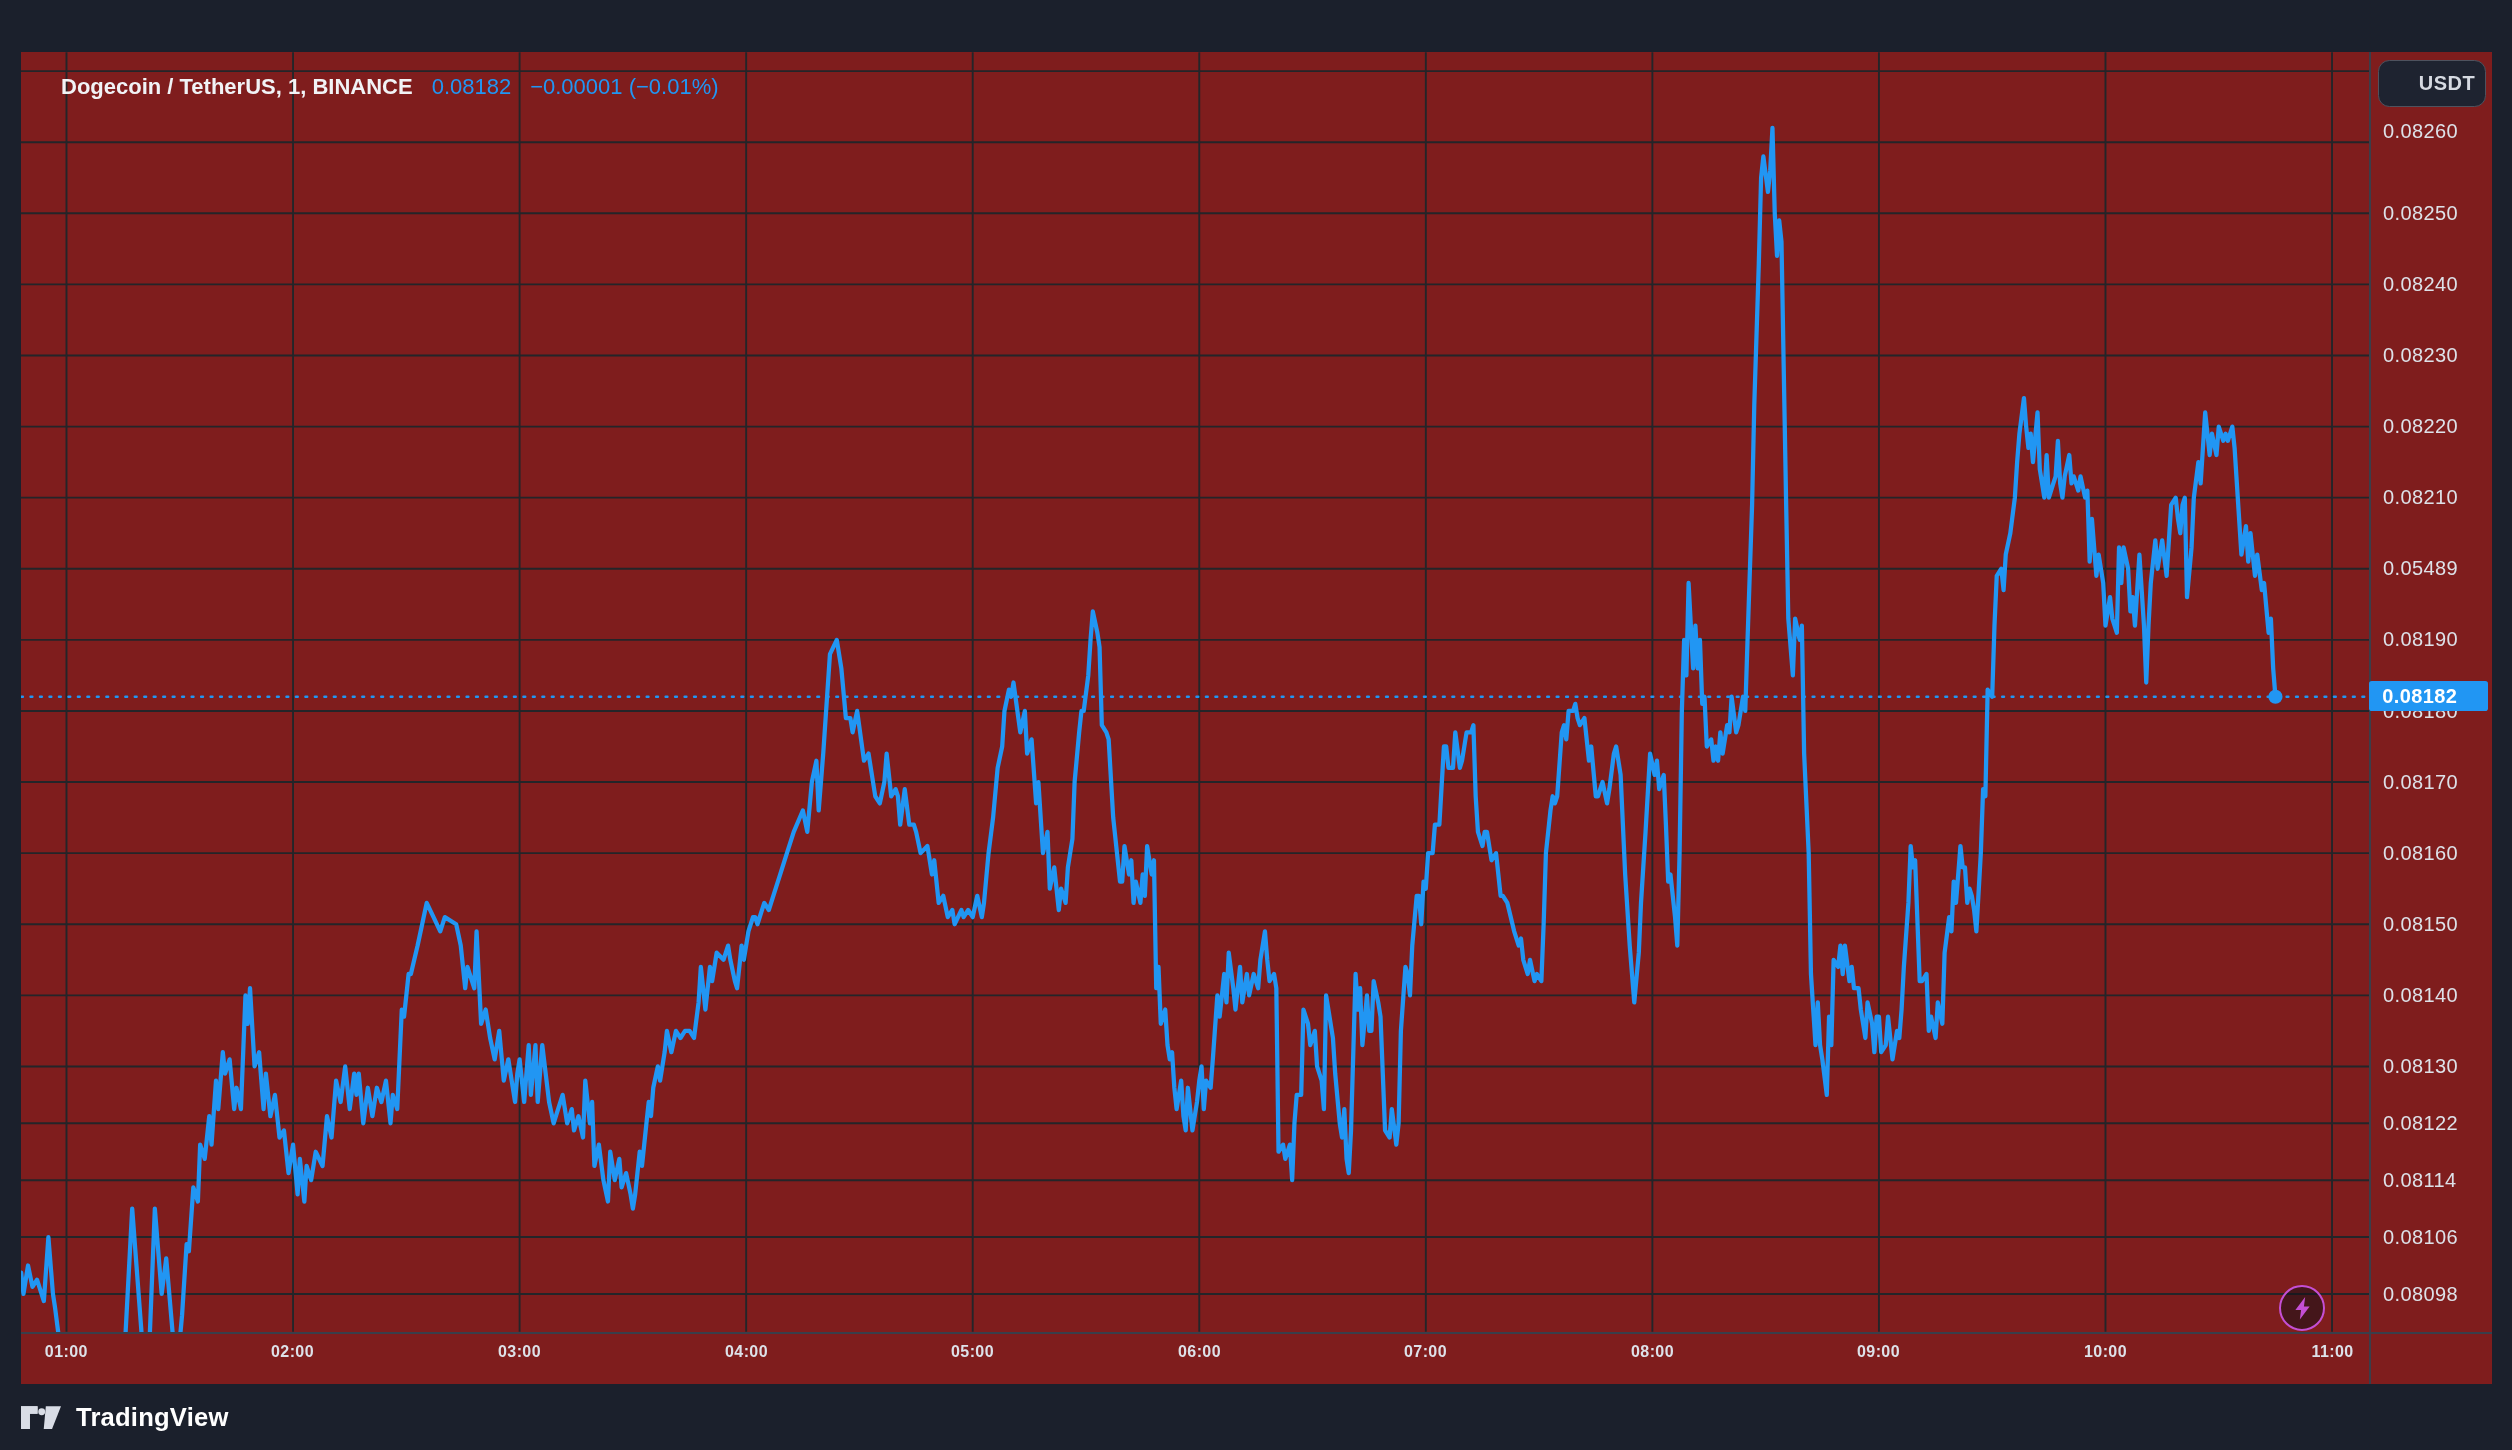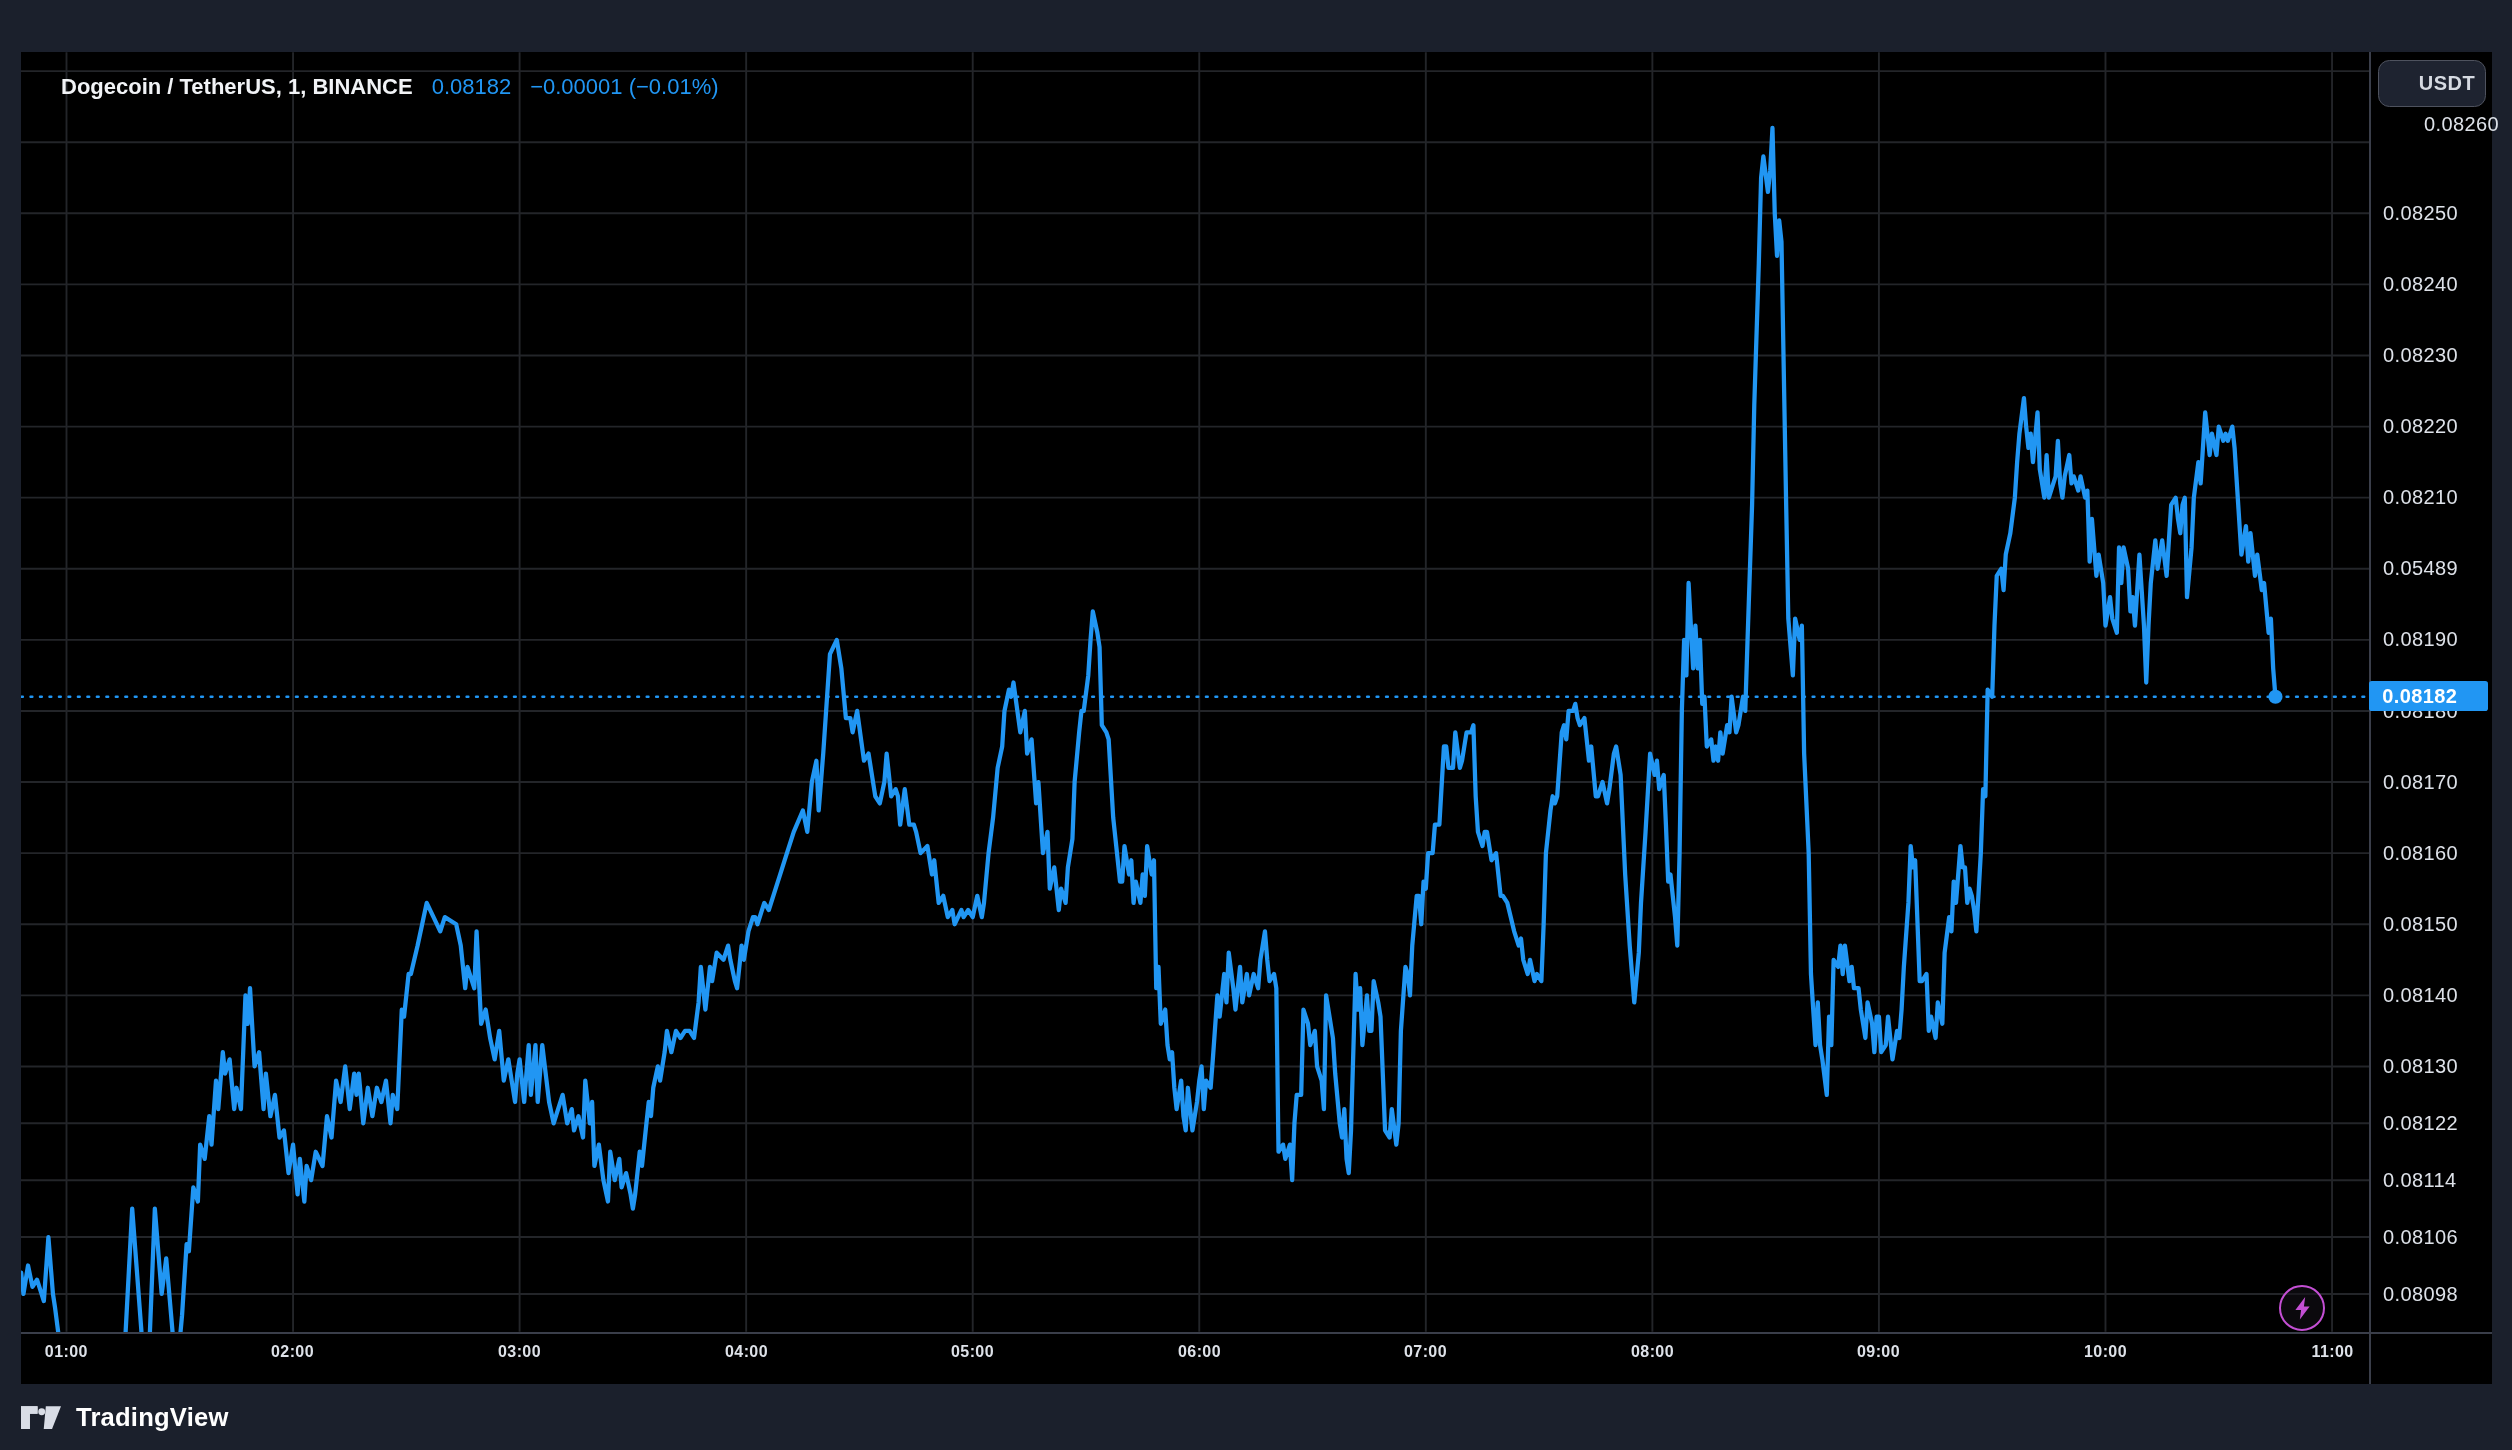--- a/index.html
+++ b/index.html
@@ -1,20 +1,20 @@
 <!DOCTYPE html>
 <html style="font-size:15px"><head>
 <meta charset="utf-8">
 <style>
   html,body{margin:0;padding:0;background:#1b202c;}
   .page{position:relative;width:2512px;height:1450px;background:#1b202c;overflow:hidden;
         font-family:"Liberation Sans","DejaVu Sans",sans-serif;}
   .pub-header{position:absolute;left:31px;top:7.6px;height:38px;display:flex;align-items:center;
         color:#e2e5ec;font-size:19px;font-weight:700;letter-spacing:0.2px;}
-  .chart-card{position:absolute;left:21px;top:52px;width:2471px;height:1332px;background:#000000;}
+  .chart-card{position:absolute;left:21px;top:52px;width:2471px;height:1332px;background:#7f1d1d;}
   #plot{position:absolute;left:0;top:0;display:block;}
   .legend{position:absolute;left:40px;top:22px;display:flex;align-items:baseline;gap:19px;
         font-size:22px;white-space:nowrap;}
   .legend .sym{color:#f1f3f6;font-weight:700;}
   .legend .val{font-weight:400;}
   .sep-v{position:absolute;top:0;width:1.9px;height:1332px;}
   .sep-h{position:absolute;left:0;width:2471px;height:1.9px;}
   .usdt-btn{position:absolute;left:2357px;top:7.6px;width:108px;height:47px;border-radius:11.4px;
         background:#1e2330;border:1.9px solid #4e525e;color:#d6dae2;font-size:20px;font-weight:600;
         font-family:inherit;letter-spacing:0.5px;cursor:pointer;padding-left:36px;}
@@ -79,21 +79,21 @@
       <span class="val" id="legend-price" style="color: rgb(33, 150, 243);">0.08182</span>
       <span class="val" id="legend-change" style="color: rgb(33, 150, 243);">−0.00001 (−0.01%)</span>
     </div>
 
     <div class="sep-v" id="sep-v" style="left: 2348px; background: rgb(58, 62, 74);"></div>
     <div class="sep-h" id="sep-h" style="top: 1280px; background: rgb(58, 62, 74);"></div>
 
     <div id="price-axis">
       <button class="usdt-btn">USDT</button>
       <div id="price-ticks">
-          <div class="price-tick" style="top: 60px; margin-left: 41px;">0.08260</div>
+          <div class="price-tick" style="top: 67px;">0.08260</div>
           <div class="price-tick" style="top: 149px;">0.08250</div>
           <div class="price-tick" style="top: 220px;">0.08240</div>
           <div class="price-tick" style="top: 291px;">0.08230</div>
           <div class="price-tick" style="top: 362px;">0.08220</div>
           <div class="price-tick" style="top: 433px;">0.08210</div>
           <div class="price-tick" style="top: 504px;">0.05489</div>
           <div class="price-tick" style="top: 575px;">0.08190</div>
           <div class="price-tick" style="top: 647px;">0.08180</div>
           <div class="price-tick" style="top: 718px;">0.08170</div>
           <div class="price-tick" style="top: 789px;">0.08160</div>

